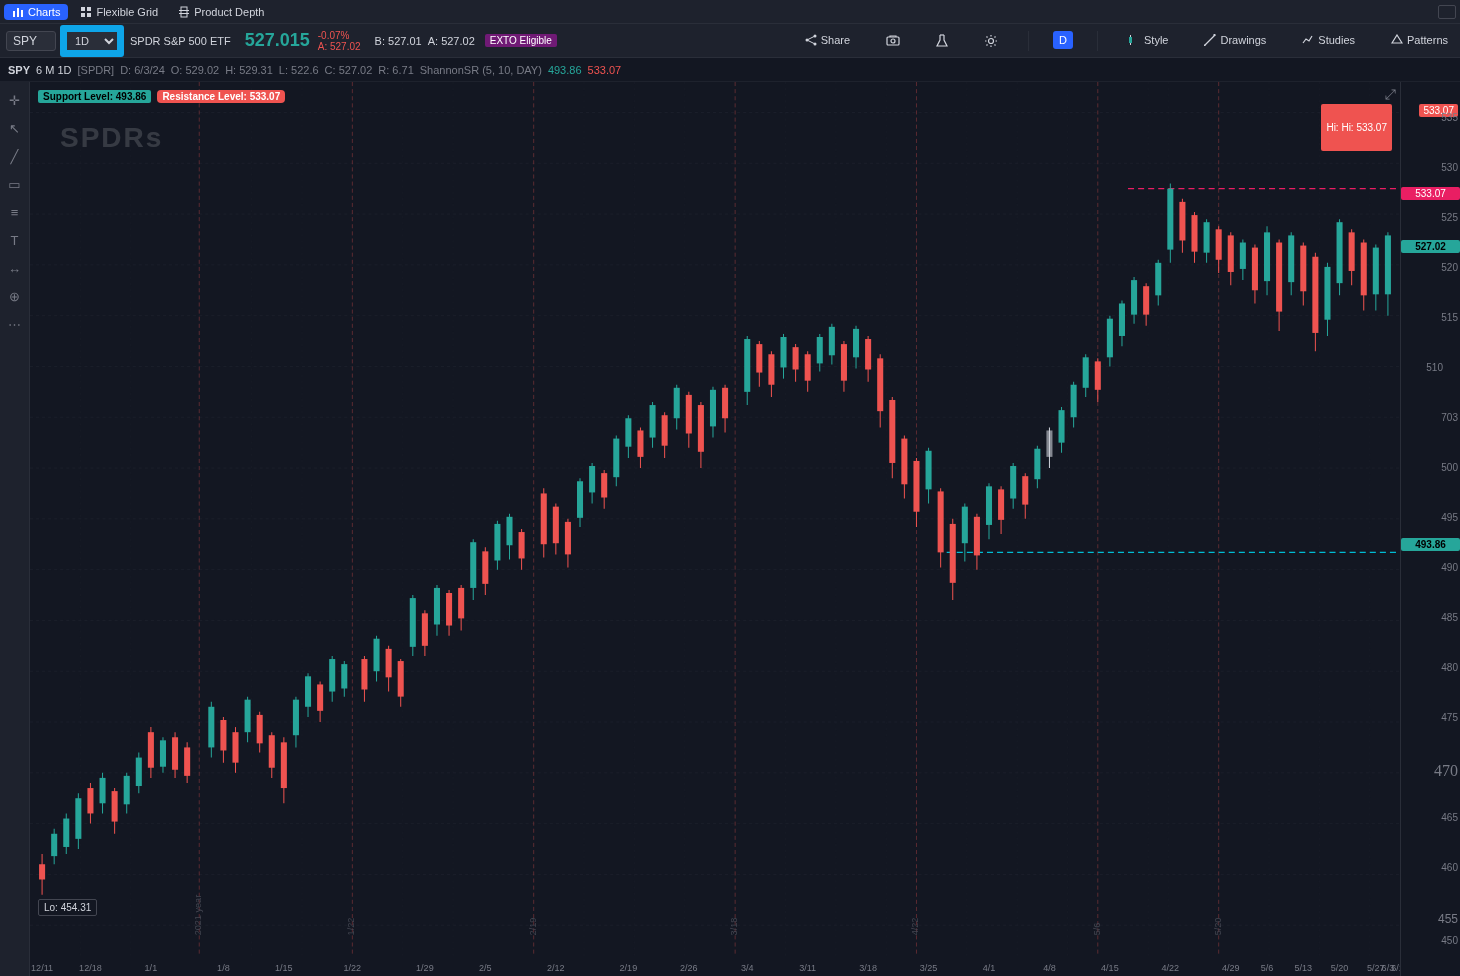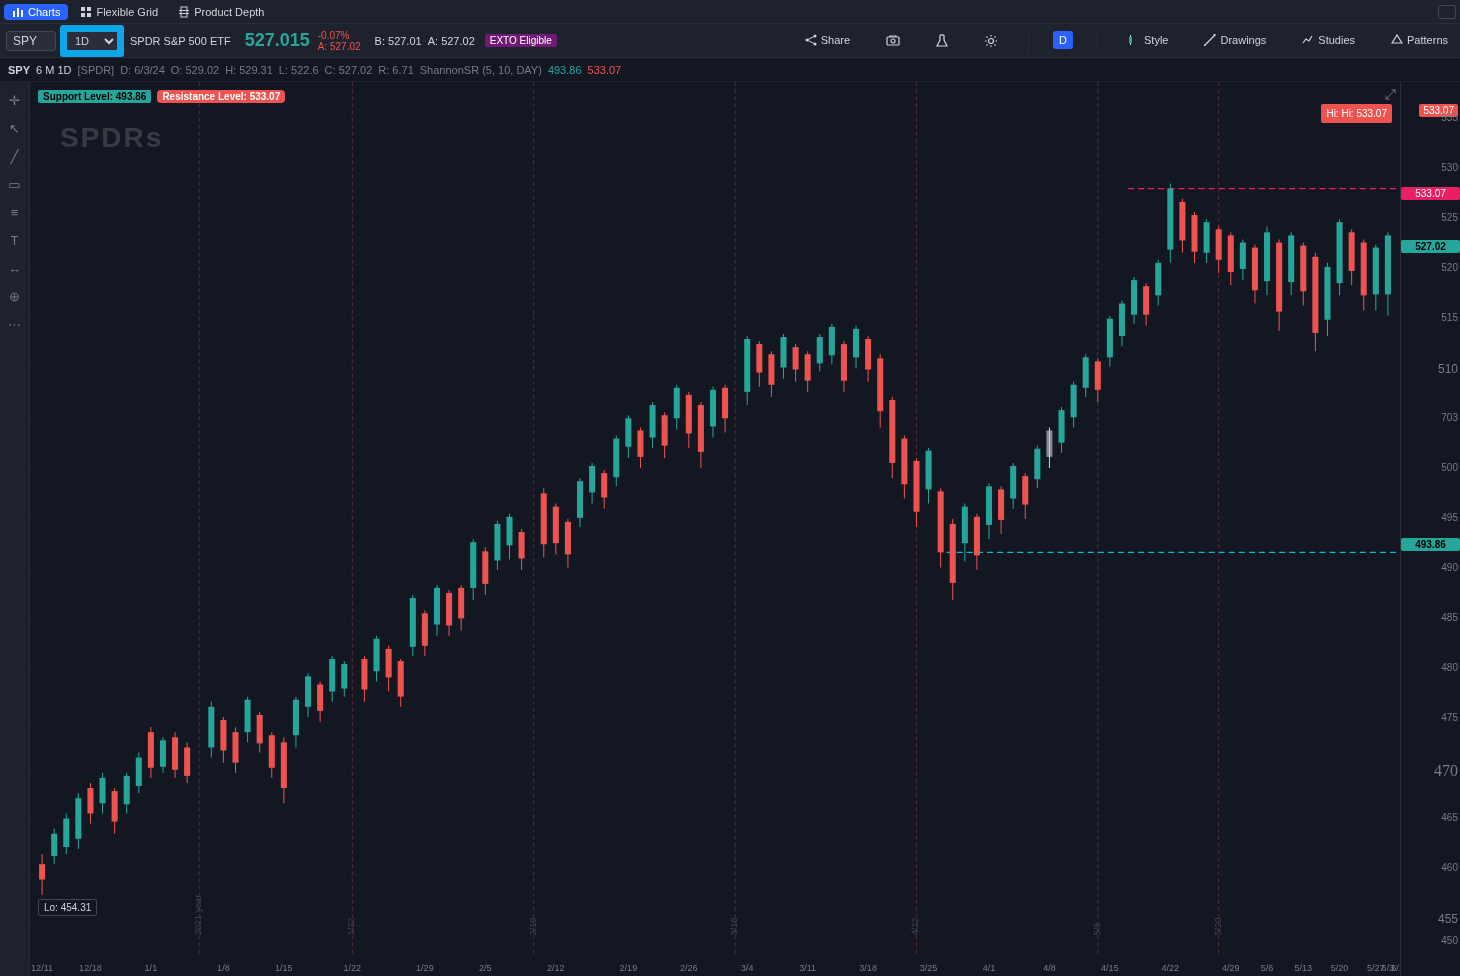--- a/index.html
+++ b/index.html
@@ -409,21 +409,21 @@
     
     <div class="watermark">SPDRs</div>
 
     
     <div style="position:absolute;top:8px;left:8px;display:flex;gap:6px;z-index:10;">
       <span class="support-badge">Support Level: 493.86</span>
       <span class="resistance-badge">Resistance Level: 533.07</span>
     </div>
 
     
-    <div style="position:absolute;top:22px;right:8px;background:#ef5350;color:#fff;font-size:10px;padding:4px 5px;border-radius:2px;z-index:10;">Hi: <span>Hi: 533.07</span></div>
+    <div style="position:absolute;top:22px;right:8px;background:#ef5350;color:#fff;font-size:10px;padding:18px 5px;border-radius:2px;z-index:10;">Hi: <span>Hi: 533.07</span></div>
 
     
     <div class="lo-label" style="bottom:60px;left:8px;z-index:10;">Lo: 454.31</div>
 
     
     <svg id="mainChart" class="chart-svg" viewBox="0 0 1360 880" preserveAspectRatio="none">
 
       <g stroke="#2a2e39" stroke-width="0.5" stroke-dasharray="3,3" opacity="0.7">
         <line x1="0" y1="30" x2="1360" y2="30"></line>
         <line x1="0" y1="80" x2="1360" y2="80"></line>
@@ -863,21 +863,21 @@
 
     <div style="position:absolute;top:105px;right:0;background:#e91e63;color:#fff;font-size:10px;padding:1px 4px;border-radius:2px;width:100%;text-align:center;">533.07</div>
 
     <div style="position:absolute;top:30px;right:2px;font-size:10px;color:#787b86;">535</div>
     <div style="position:absolute;top:80px;right:2px;font-size:10px;color:#787b86;">530</div>
 
     <div style="position:absolute;top:158px;right:0;background:#26a69a;color:#000;font-size:10px;padding:1px 4px;border-radius:2px;font-weight:600;width:100%;text-align:center;">527.02</div>
     <div style="position:absolute;top:130px;right:2px;font-size:10px;color:#787b86;">525</div>
     <div style="position:absolute;top:180px;right:2px;font-size:10px;color:#787b86;">520</div>
     <div style="position:absolute;top:230px;right:2px;font-size:10px;color:#787b86;">515</div>
-    <div style="position:absolute;top:280px;right:2px;font-size:12px;color:#787b86;">510</div>
+    <div style="position:absolute;top:280px;right:17px;font-size:10px;color:#787b86;">510</div>
     <div style="position:absolute;top:330px;right:2px;font-size:10px;color:#787b86;">703</div>
     <div style="position:absolute;top:380px;right:2px;font-size:10px;color:#787b86;">500</div>
     <div style="position:absolute;top:430px;right:2px;font-size:10px;color:#787b86;">495</div>
 
     <div style="position:absolute;top:456px;right:0;background:#26a69a;color:#000;font-size:10px;padding:1px 4px;border-radius:2px;font-weight:600;width:100%;text-align:center;">493.86</div>
     <div style="position:absolute;top:480px;right:2px;font-size:10px;color:#787b86;">490</div>
     <div style="position:absolute;top:530px;right:2px;font-size:10px;color:#787b86;">485</div>
     <div style="position:absolute;top:580px;right:2px;font-size:10px;color:#787b86;">480</div>
     <div style="position:absolute;top:630px;right:2px;font-size:10px;color:#787b86;">475</div>
     <div style="position:absolute;top:680px;right:2px;font-size:16px;color:#787b86;font-family:Liberation Serif, serif;">470</div>

